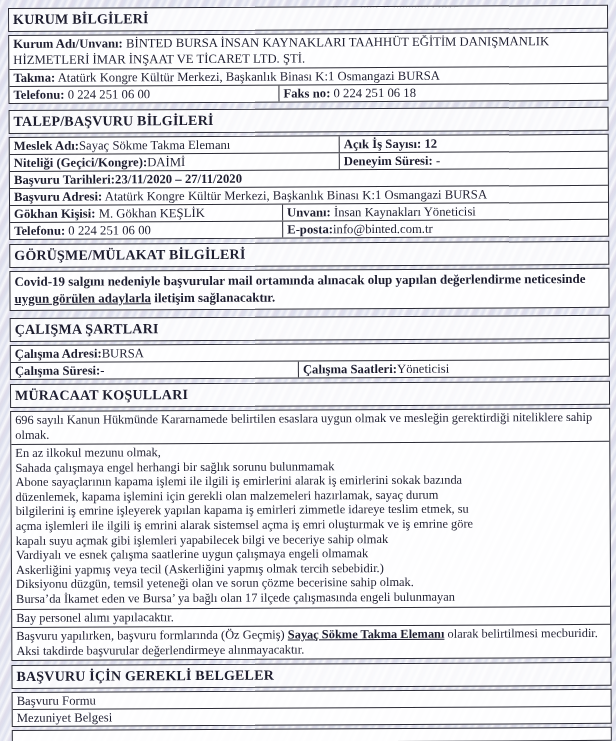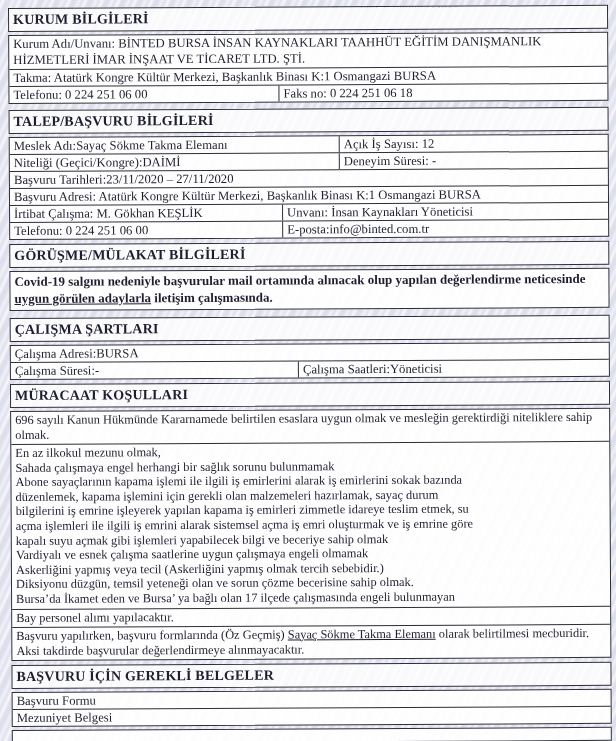--- a/index.html
+++ b/index.html
@@ -45,22 +45,22 @@
   .row:first-child { border-top: none; }
   .wrap2 { line-height: 15.5px; padding-top: 1px; padding-bottom: 1px; }
   .cols { display: flex; padding: 0; }
   .cols .c { padding: 0 4px; }
   .c1 { flex: none; border-right: 1.4px solid #2e2e38; }
   .c2 { flex: 1 1 auto; }
   .w270 { width: 270px; }
   .w330 { width: 330px; }
   .w273 { width: 273px; }
   .w288 { width: 288px; }
-  .lbl { font-weight: normal; }
-  .b { font-weight: normal; }
+  .lbl { font-weight: bold; }
+  .b { font-weight: bold; }
   .u { text-decoration: underline; }
   .covid {
     font-weight: bold; font-size: 13px; line-height: 16.5px;
     padding: 2px 6px 3px 4px; max-width: 586px;
   }
   .bigrow { font-size: 12.4px; line-height: 15px; padding: 1px 4px; }
   .reqline { white-space: nowrap; font-size: 12.4px; line-height: 14.6px; }
   .reqblock { padding: 1px 4px 2px; border-top: 1.4px solid #2e2e38; }
   .cutoff { height: 14px; }
 </style>
@@ -116,42 +116,42 @@
         </div>
       </div>
       <div class="row">
         <span class="lbl">Başvuru Tarihleri:</span><span class="b">23/11/2020 – 27/11/2020</span>
       </div>
       <div class="row">
         <span class="lbl">Başvuru Adresi:</span><span> Atatürk Kongre Kültür Merkezi, Başkanlık Binası K:1 Osmangazi BURSA</span>
       </div>
       <div class="row cols">
         <div class="c c1 w273">
-          <span class="lbl">İrtibat Çalışma:</span><span> M. Gökhan KEŞLİK</span>
+          <span class="lbl">Gökhan Kişisi:</span><span> M. Gökhan KEŞLİK</span>
         </div>
         <div class="c c2">
           <span class="lbl">Unvanı:</span><span> İnsan Kaynakları Yöneticisi</span>
         </div>
       </div>
       <div class="row cols">
         <div class="c c1 w273">
           <span class="lbl">Telefonu:</span><span> 0 224 251 06 00</span>
         </div>
         <div class="c c2">
           <span class="lbl">E-posta:</span><span>info@binted.com.tr</span>
         </div>
       </div>
     </div>
 
     <div class="block hdr">
       <span>GÖRÜŞME/MÜLAKAT BİLGİLERİ</span>
     </div>
     <div class="block gap7">
       <div class="row covid">
-        <span>Covid-19 salgını nedeniyle başvurular mail ortamında alınacak olup yapılan değerlendirme neticesinde </span><span class="u">uygun görülen adaylarla</span><span> iletişim çalışmasında.</span>
+        <span>Covid-19 salgını nedeniyle başvurular mail ortamında alınacak olup yapılan değerlendirme neticesinde </span><span class="u">uygun görülen adaylarla</span><span> iletişim sağlanacaktır.</span>
       </div>
     </div>
 
     <div class="block hdr">
       <span>ÇALIŞMA ŞARTLARI</span>
     </div>
     <div class="block gap4">
       <div class="row">
         <span class="lbl">Çalışma Adresi:</span><span>BURSA</span>
       </div>

